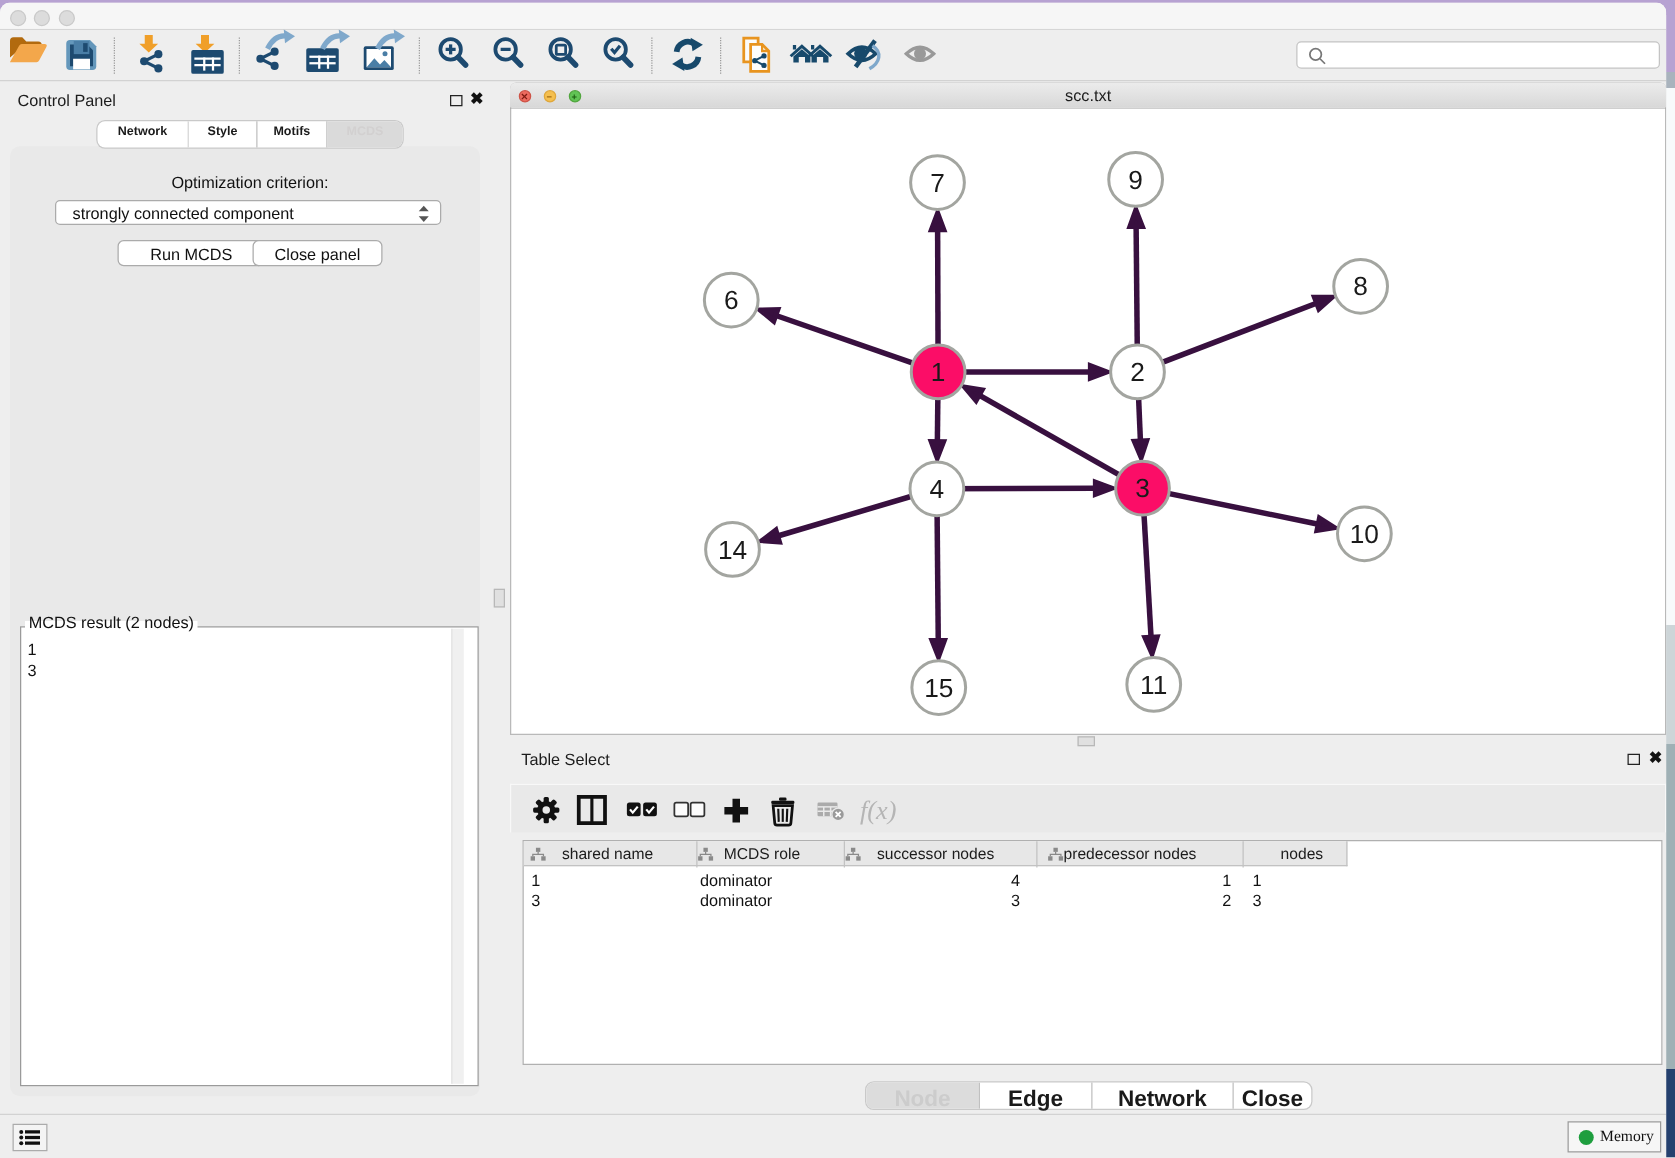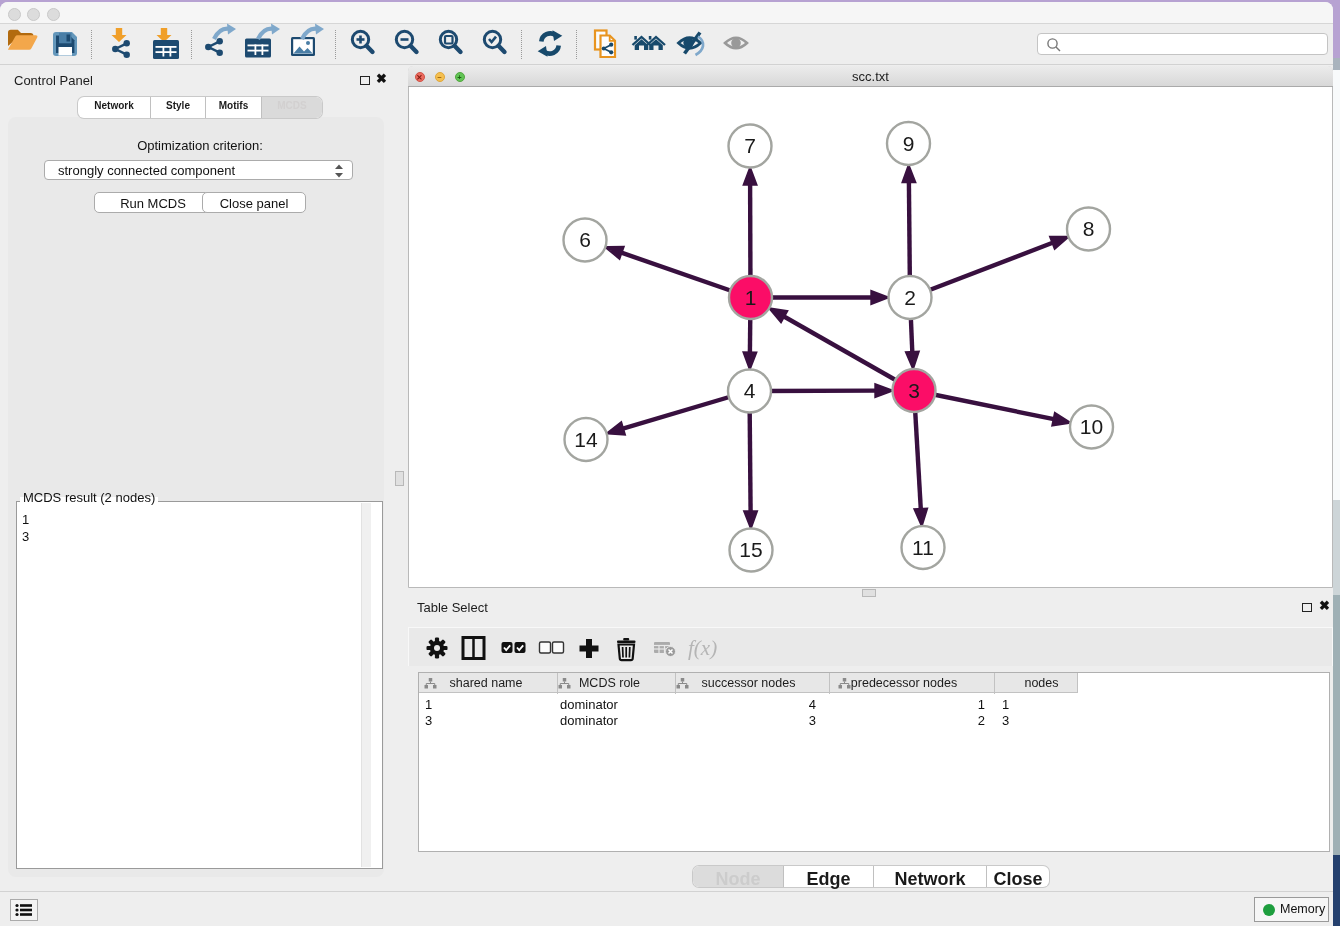--- a/index.html
+++ b/index.html
@@ -59,21 +59,21 @@
 .hicon { position:absolute; top:5px; }
 .cell { position:absolute; font-size:13px; color:#111; }
 
 #bot-tabs { left:693px; top:864px; height:21px; display:flex; font-size:18px; font-weight:bold; color:#1a1a1a; border-radius:6px; box-shadow:0 0 0 1px #c9c9c9; background:#fff; }
 .btab { padding-top:3px; text-align:center; border-right:1px solid #c0c0c0; }
 #btab-node { background:#dcdcdc; color:#cccccc; border-radius:6px 0 0 6px; }
 #btab-motifs { border-right:none; border-radius:0 6px 6px 0; }
 
 #statusbar { left:0; top:889px; width:1333px; height:35px; background:#eeeeee; border-top:1px solid #d2d2d2; }
 #status-left-btn { left:10px; top:897px; width:28px; height:22px; background:#f4f4f4; border:1px solid #ababab; }
-#memory-btn { left:1254px; top:895px; width:75px; height:25px; background:#f6f6f6; border:1px solid #9a9a9a; font-size:12.5px; color:#111; }
+#memory-btn { left:1254px; top:895px; width:75px; height:25px; background:#f6f6f6; border:1px solid #9a9a9a; font-size:12.5px; color:#111;font-family:Liberation Serif, serif; }
 #memory-btn .dot { position:absolute; left:8px; top:6px; width:12px; height:12px; border-radius:50%; background:#1e9e3e; }
 #memory-btn .txt { position:absolute; left:25px; top:4px; }
 </style>
 </head>
 <body>
 <div id="desktop-behind" class="abs"></div>
 <div id="appwin" class="abs">
 
   <div id="titlebar" class="abs">
     <div class="tl" style="left:8px"></div>

